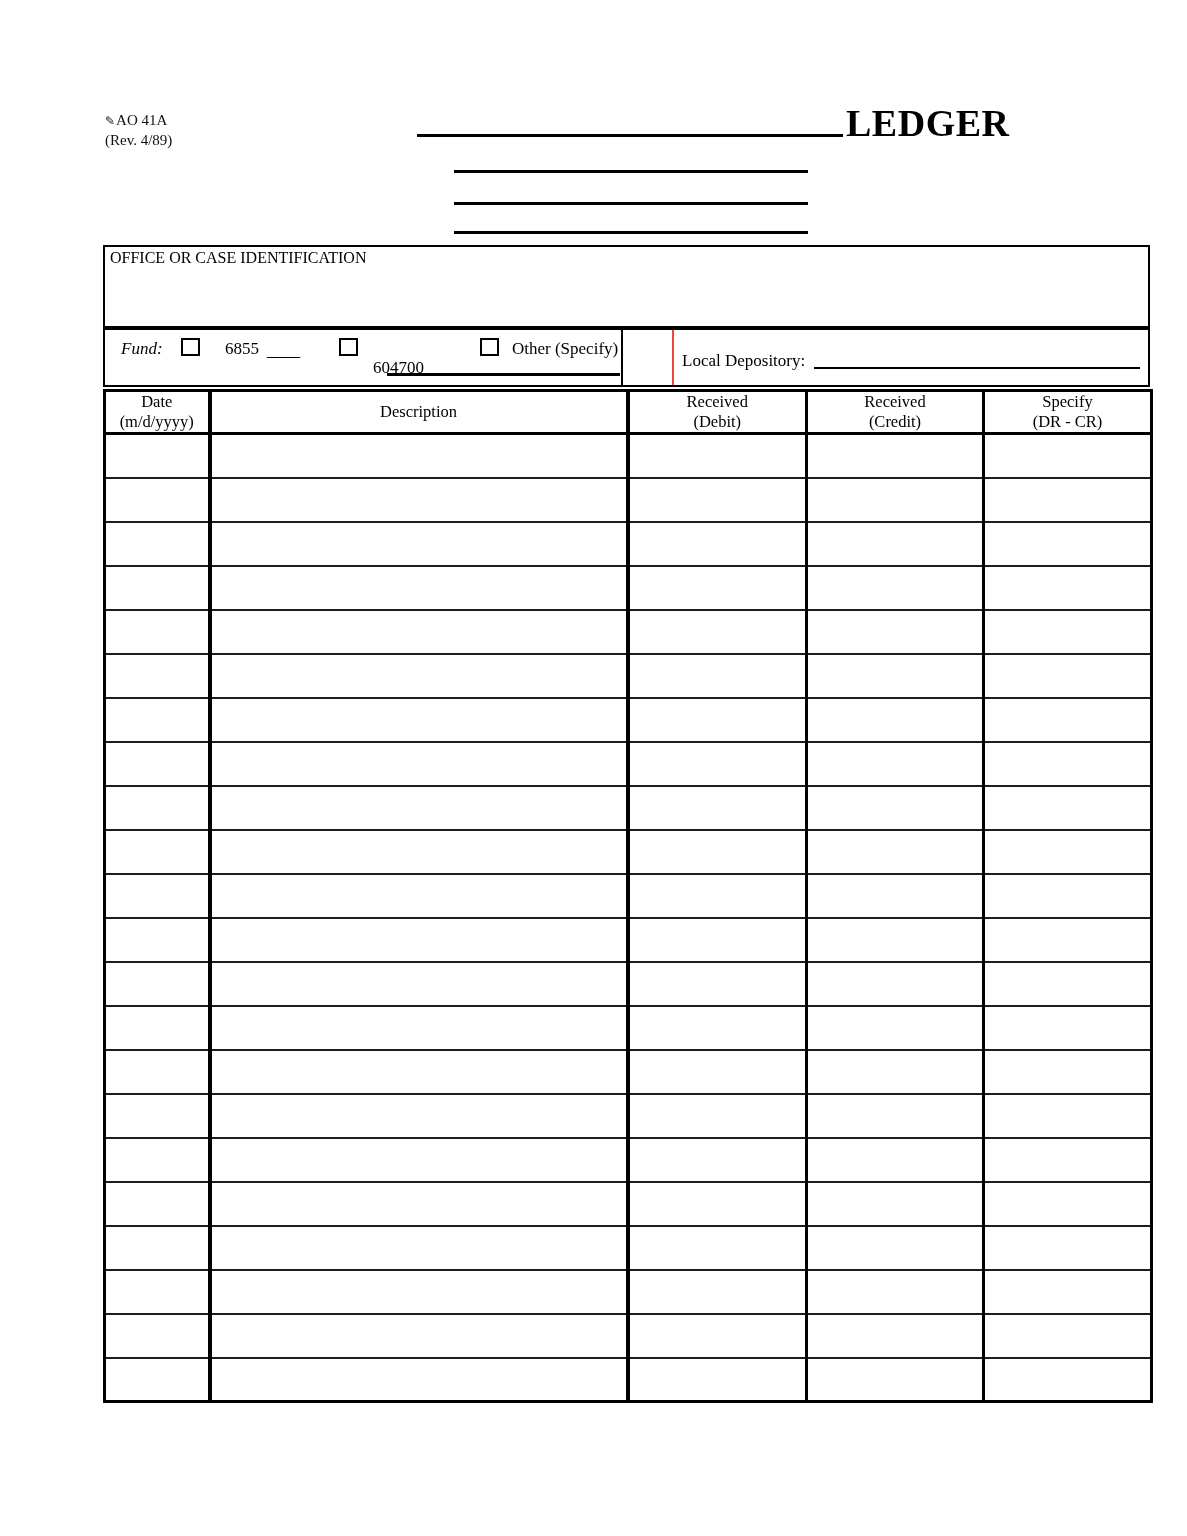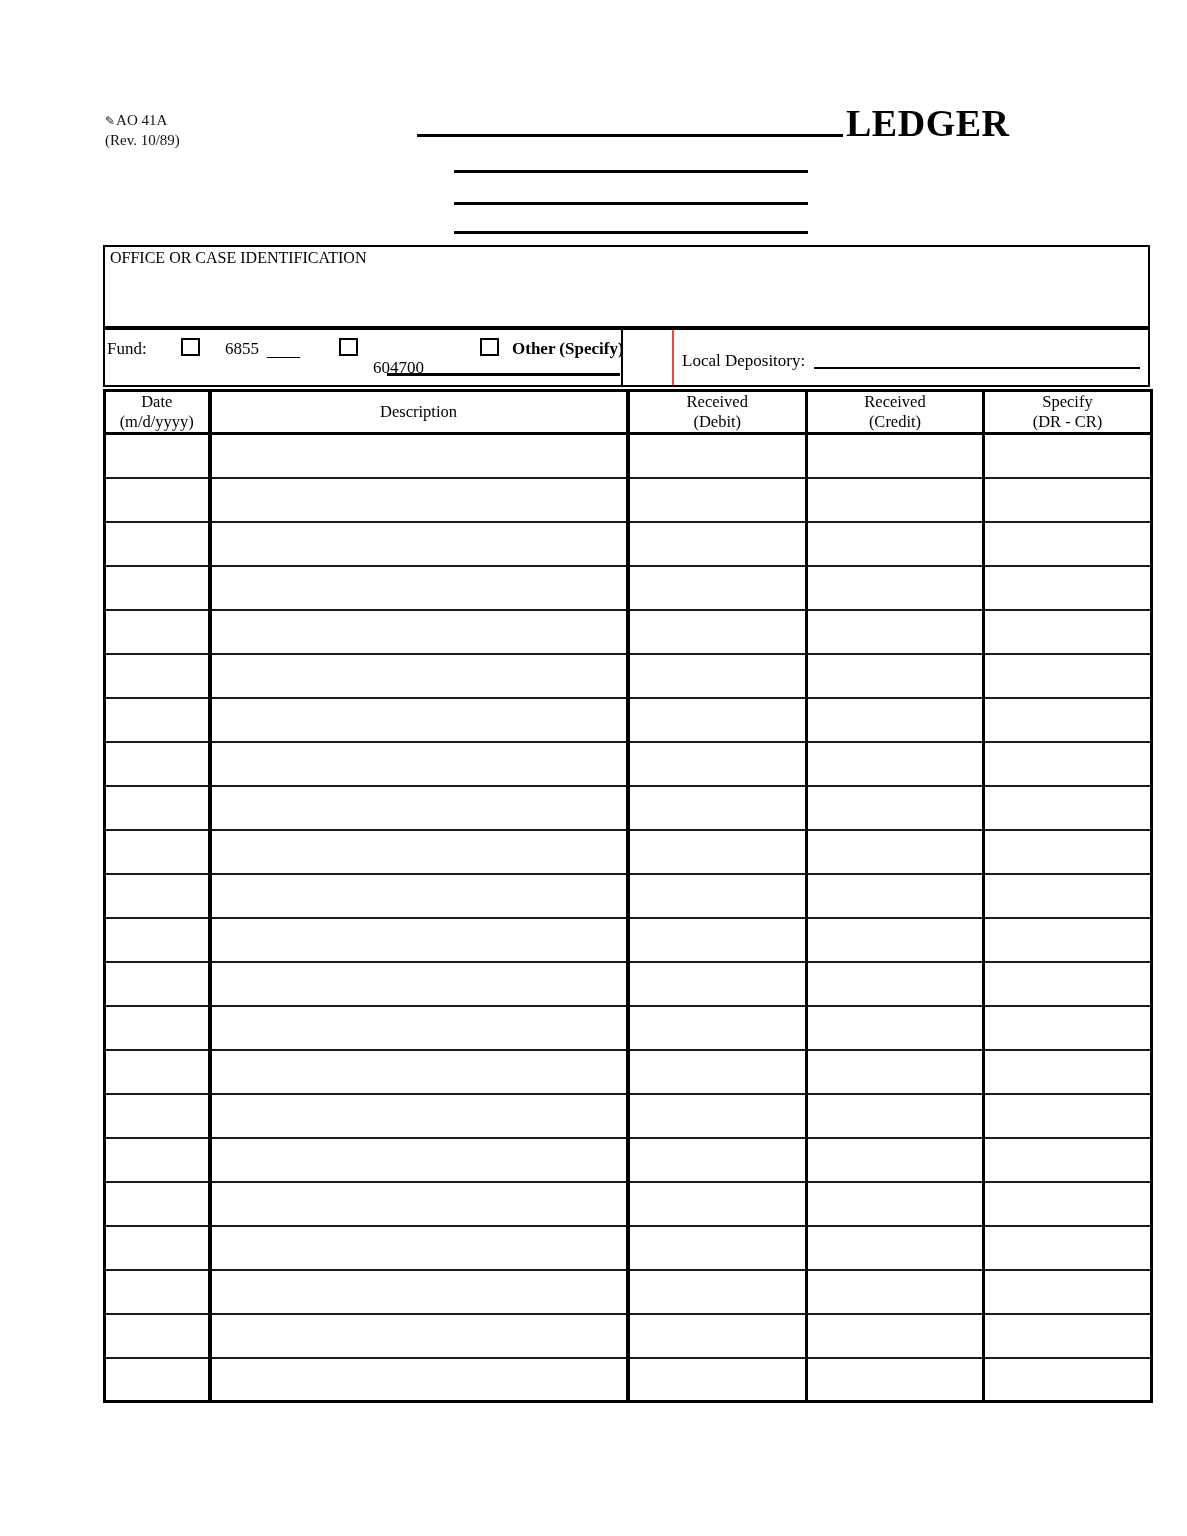--- a/index.html
+++ b/index.html
@@ -22,25 +22,25 @@
   
   .office-box { position:absolute; left:103px; top:245px; width:1047px; height:83px; border:2px solid #000; }
   .office-label { padding:2px 7px 0 5px; font-size:16px; }
   .office-fill { position:absolute; left:2px; top:24px; right:2px; bottom:2px; }
   
   .fund-row { position:absolute; left:103px; top:328px; width:1047px; height:59px; border:2px solid #000; display:flex; }
   .fund-left { position:relative; width:518px; border-right:2px solid #000; }
   .fund-gap { width:9px; }
   .fund-right { position:relative; flex:1; border-left:2px solid #ef4444;margin-left:40px; }
   .fund-item { position:absolute; top:9px; font-size:17px; white-space:nowrap; }
-  .fund-label { left:2px; }
+  .fund-label { left:16px;font-style:italic; }
   .opt1 { left:120px; }
   .opt1-suffix { left:162px; top:11px; letter-spacing:4px;text-decoration:underline; }
   .opt2 { left:268px;margin-top:19px; }
-  .opt3 { left:407px;font-weight:bold; }
+  .opt3 { left:407px; }
   .checkbox { position:absolute; top:8px; width:19px; height:18px; border:2px solid #000; background:#fff; }
   .cb1 { left:76px; }
   .cb2 { left:234px; }
   .cb3 { left:375px; }
   .other-write-line { position:absolute; left:282px; top:43px; width:233px; height:0; border-top:3px solid #000; }
   .ld-label { position:absolute; left:8px; top:21px; font-size:17px; white-space:nowrap; }
   .ld-write-line { position:absolute; left:140px; right:8px; top:20px; height:19px; border-bottom:2px solid #000; }
   
   .ledger-table { position:absolute; left:103px; top:389px; width:1047px; border-collapse:collapse; table-layout:fixed; border:3px solid #000; }
   .ledger-table th, .ledger-table td { border:2px solid #1c1c1c; padding:0; }
@@ -56,21 +56,21 @@
   .hline { display:block; }
   .hline:empty { display:none; }
 </style>
 </head>
 <body>
 
 <div class="page">
 
   <div class="form-id">
     <div><span class="pencil">✎</span><span>AO 41A</span></div>
-    <div>(Rev. 10/89)</div>
+    <div>(Rev. 4/89)</div>
   </div>
 
   <div class="title-write-line"></div>
   <div class="page-title">LEDGER</div>
   <div class="sub-line l1"></div>
   <div class="sub-line l2"></div>
   <div class="sub-line l3"></div>
 
   <div class="office-box">
     <div class="office-label">OFFICE OR CASE IDENTIFICATION</div>

